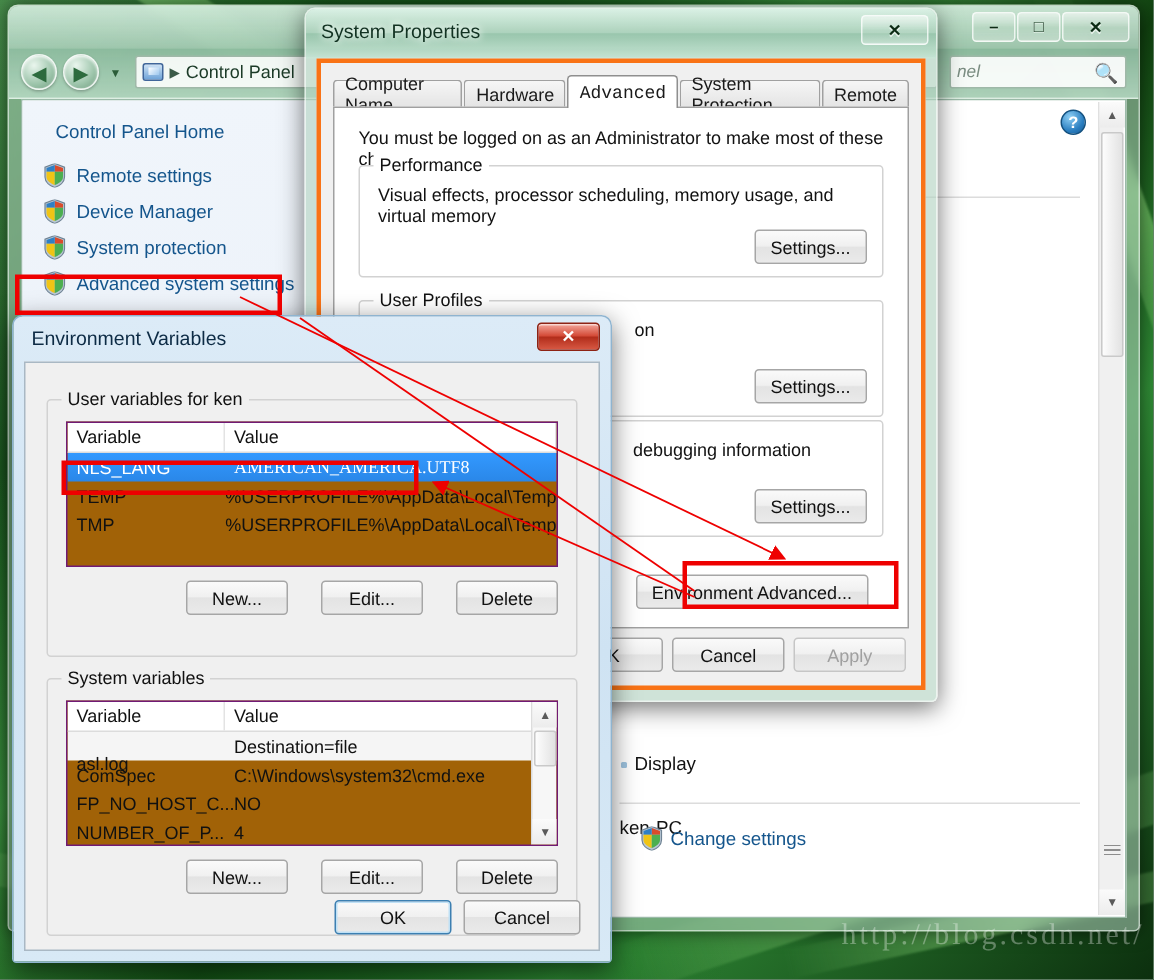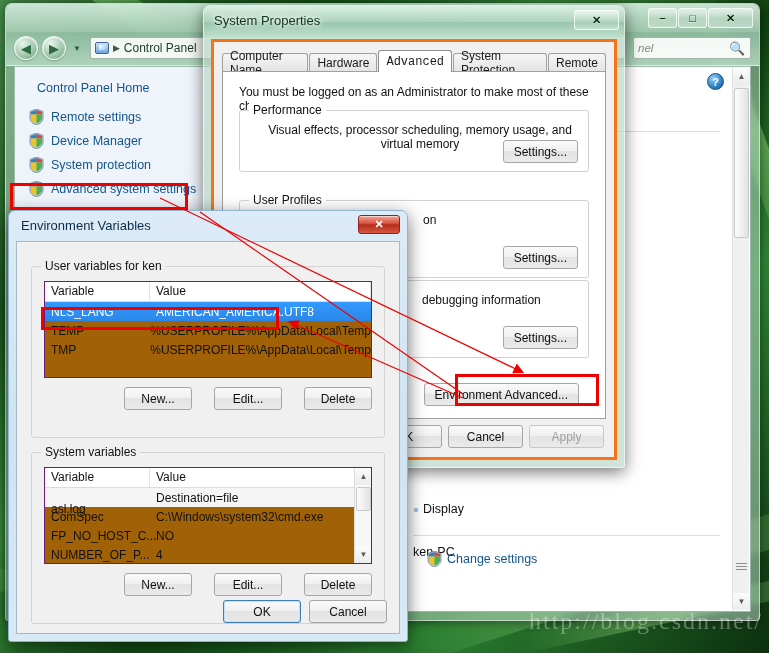--- a/index.html
+++ b/index.html
@@ -254,21 +254,21 @@
     position: absolute; left: 16px; top: 13px; font-size: 12px; color: #111;
   }
   .groupbox {
     position: absolute;
     border: 1px solid #d2d2d2; border-radius: 3px;
   }
   .gb-title {
     position: absolute; left: 9px; top: -8px;
     background: #ffffff; padding: 0 4px; font-size: 12px; color: #111;
   }
-  .gb-desc { position: absolute; left: 12px; top: 12px; font-size: 12px; color: #111; text-align: center; }
+  .gb-desc { position: absolute; left: 12px; top: 12px; font-size: 12px; color: #111; }
   .btn {
     height: 23px; min-width: 75px; padding: 0 10px;
     background: linear-gradient(180deg,#fafafa 0%,#f0f0f0 48%,#e3e3e3 50%,#eaeaea 100%);
     border: 1px solid #a6a6a6; border-radius: 3px;
     font-size: 12px; color: #111; font-family: "Liberation Sans", sans-serif;
     display: flex; align-items: center; justify-content: center; cursor: pointer;
   }
   .btn.disabled { color: #a0a0a0; border-color: #c6c6c6; }
   .btn.default { border-color: #3c7fb1; box-shadow: 0 0 0 1px #bfe0f5 inset; }
   .sysprop-footer {
@@ -329,21 +329,21 @@
   }
   .btnrow { position: absolute; display: flex; gap: 22px; }
   .envdlg-footer { position: absolute; right: 12px; bottom: 10px; display: flex; gap: 8px; }
   
   .redbox {
     position: absolute; border: 3px solid #ee0000; pointer-events: none; z-index: 60;
   }
   .anno-svg { position: absolute; inset: 0; z-index: 61; pointer-events: none; }
   .watermark {
     position: absolute; right: 6px; bottom: 18px; z-index: 70;
-    font-family: "Liberation Serif", serif; font-size: 24px;
+    font-family: "Liberation Serif", serif; font-size: 20px;
     color: rgba(255,255,255,0.33); letter-spacing: 2px;
     white-space: nowrap;
   }
 </style>
 </head>
 <body>
 
 <div id="screen">
 
   <div class="wallpaper">
@@ -520,21 +520,21 @@
           <span>System Protection</span>
         </div>
         <div class="tab">
           <span>Remote</span>
         </div>
       </div>
 
       <div class="tabpage">
         <div class="tp-note">You must be logged on as an Administrator to make most of these changes.</div>
 
-        <div class="groupbox" style="left:16px; top:38px; right:16px; height:62px;">
+        <div class="groupbox" style="left:16px; top:38px; right:16px; height:75px;">
           <span class="gb-title">Performance</span>
           <span class="gb-desc">Visual effects, processor scheduling, memory usage, and virtual memory</span>
           <div class="btn" style="position:absolute; right:10px; bottom:8px;">
             <span>Settings...</span>
           </div>
         </div>
 
         <div class="groupbox" style="left:16px; top:128px; right:16px; height:78px;">
           <span class="gb-title">User Profiles</span>
           <span class="gb-desc" style="left:183px;">on</span>
@@ -582,21 +582,21 @@
       <div class="groupbox" style="left:14px; top:24px; right:14px; height:172px; background:#f0f0f0;">
         <span class="gb-title" style="background:#f0f0f0;">User variables for ken</span>
 
         <div class="listbox" style="left:12px; top:14px; right:12px; height:97px;">
           <div class="lb-head">
             <div class="hc" style="width:105px;">Variable</div>
             <div class="hc" style="flex:1;">Value</div>
           </div>
           <div class="lb-row sel">
             <div class="lb-c1" style="width:105px;">NLS_LANG</div>
-            <div class="lb-c2" style="flex:1;">AMERICAN_AMERICA.UTF8</div>
+            <div class="lb-c2" style="flex:1;font-family:Liberation Serif, serif;">AMERICAN_AMERICA.UTF8</div>
           </div>
           <div class="lb-row">
             <div class="lb-c1" style="width:105px;">TEMP</div>
             <div class="lb-c2" style="flex:1;">%USERPROFILE%\AppData\Local\Temp</div>
           </div>
           <div class="lb-row">
             <div class="lb-c1" style="width:105px;">TMP</div>
             <div class="lb-c2" style="flex:1;">%USERPROFILE%\AppData\Local\Temp</div>
           </div>
         </div>

